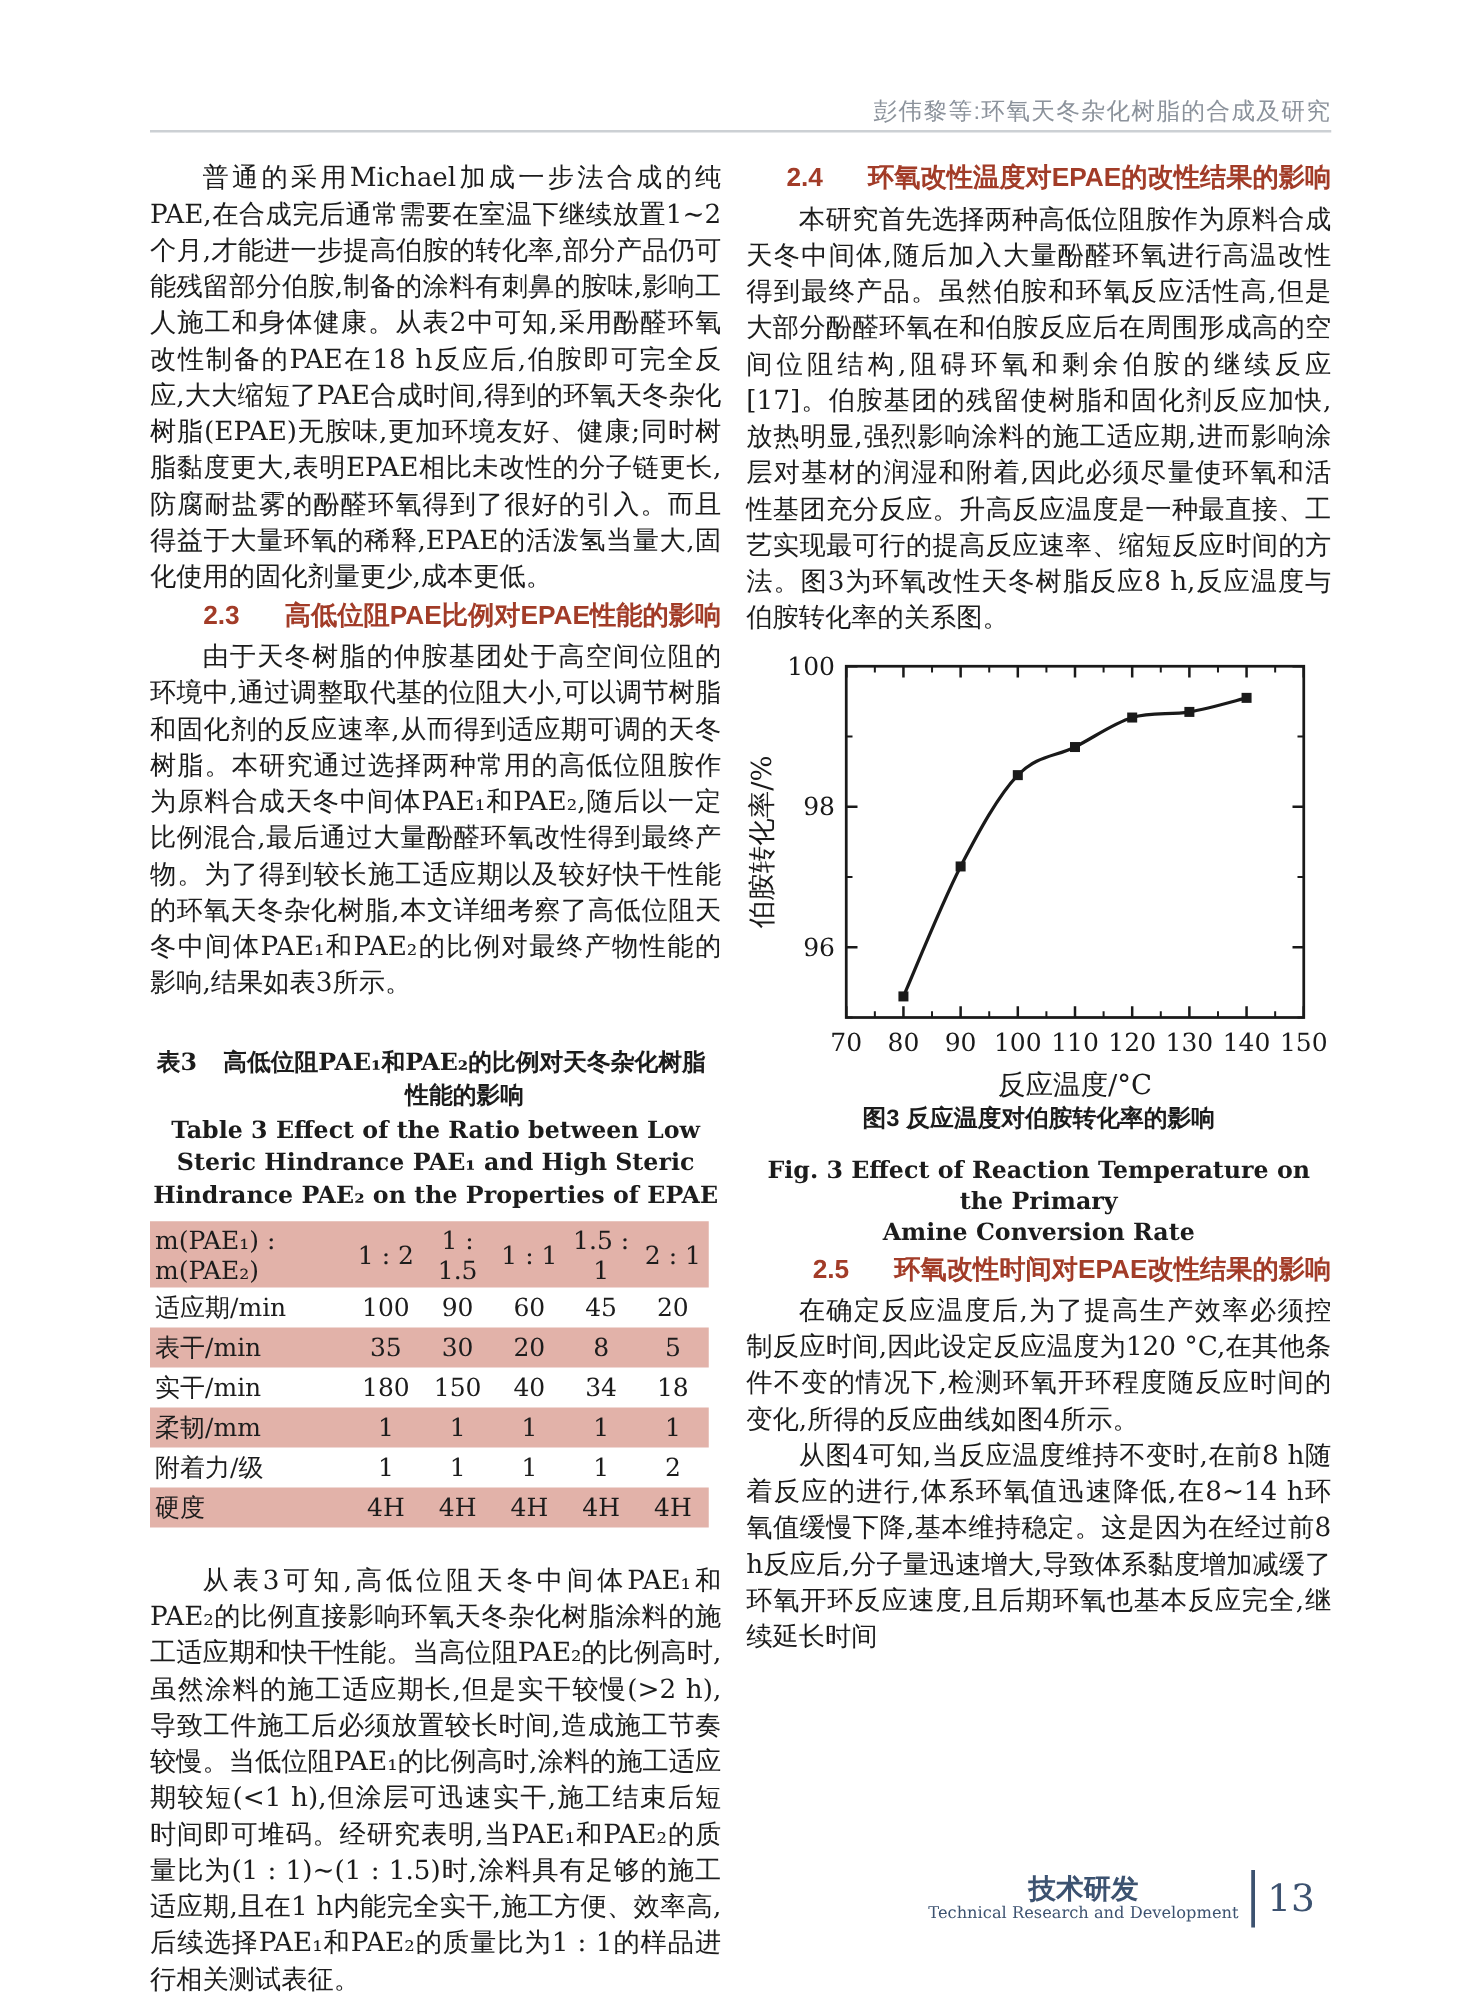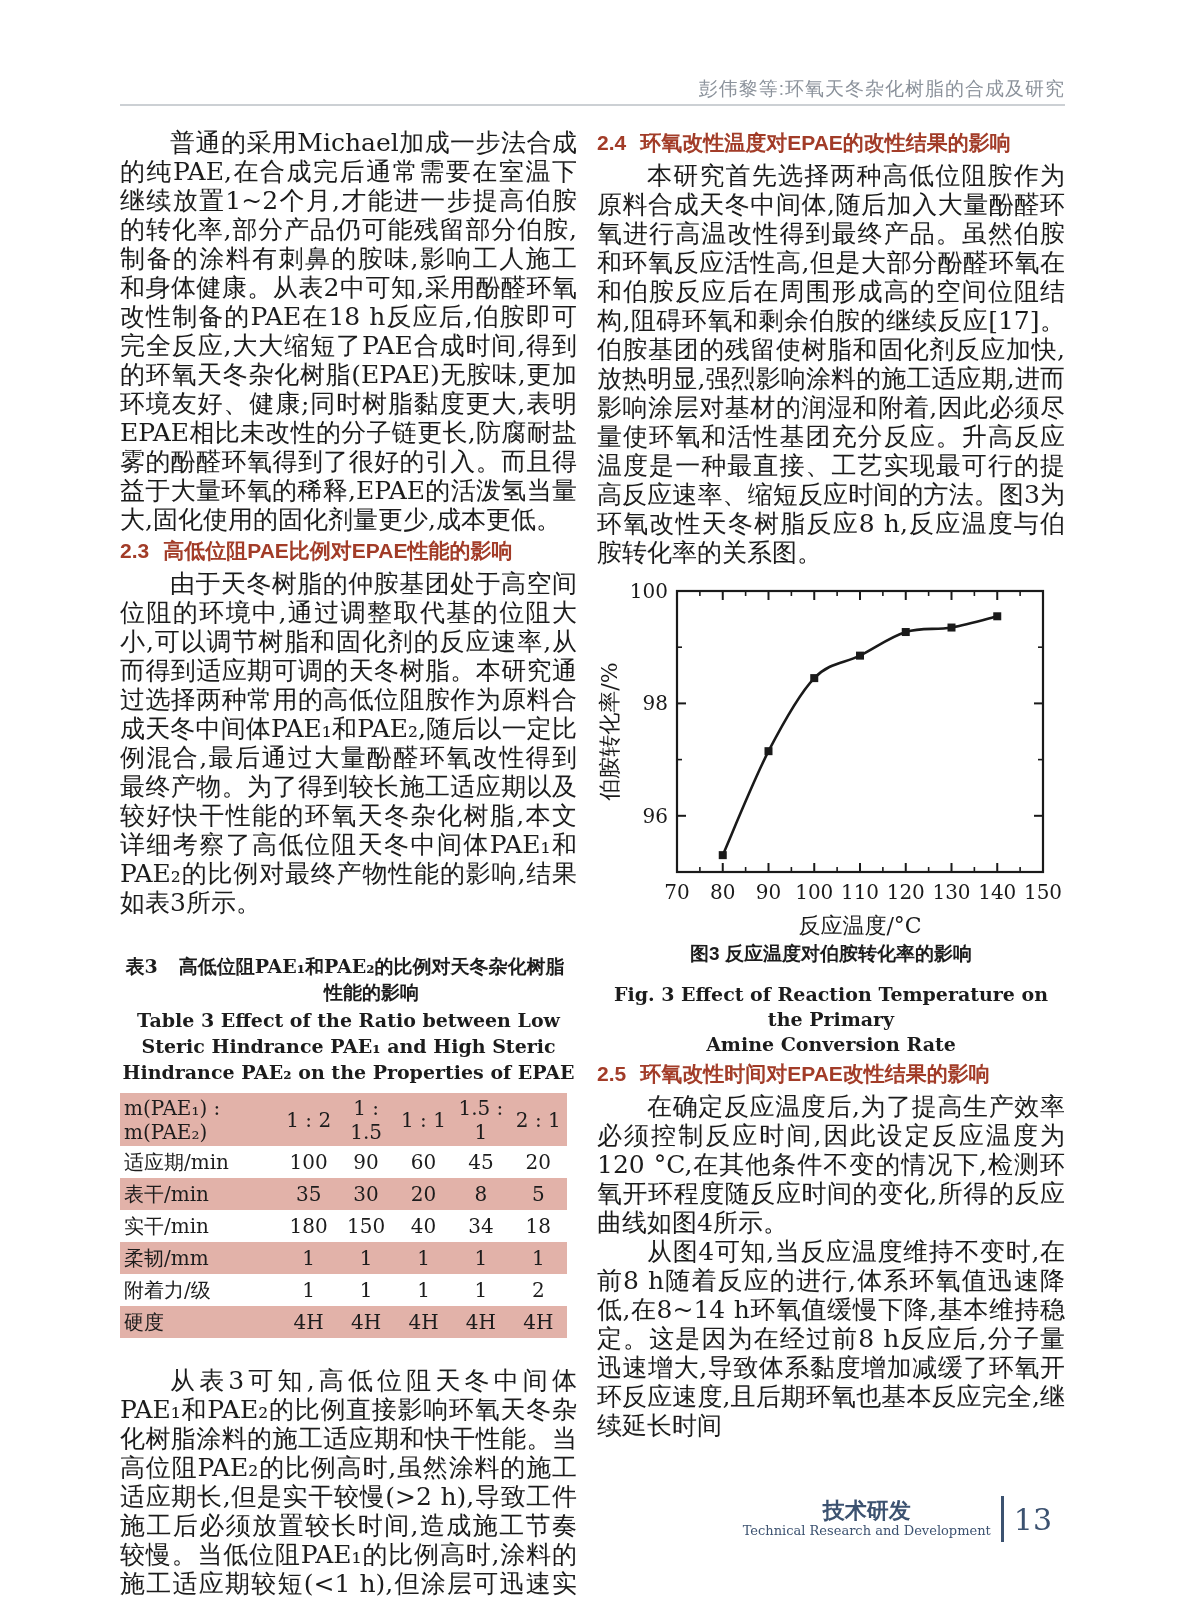--- a/index.html
+++ b/index.html
@@ -7,25 +7,25 @@
         font-family:"DejaVu Serif","Liberation Serif",serif;color:#1c1c1c;}
   
   .runhead{position:absolute;left:120px;top:76px;width:945px;text-align:right;
            font-family:"Liberation Sans","DejaVu Sans",sans-serif;
            font-size:19px;color:#8b929b;letter-spacing:1px;}
   .headrule{position:absolute;left:120px;top:104px;width:945px;height:2px;background:#ccd0d4;}
   
   .col{position:absolute;top:128px;}
   .col-left{left:120px;width:457px;}
   .col-right{left:597px;width:468px;}
-  p.body{margin:0;font-size:25px;line-height:29px;text-align:justify;text-indent:2em;}
+  p.body{margin:0;font-size:21px;line-height:29px;text-align:justify;text-indent:2em;}
   p.body+p.body{margin-top:0;}
-  .sect{display:flex;gap:14px;margin:2px 0 4px 0;
+  .sect{display:flex;gap:36px;margin:2px 0 4px 0;
         font-family:"Liberation Sans","DejaVu Sans",sans-serif;
-        font-weight:bold;font-size:21px;line-height:29px;color:#a23c28;}
+        font-weight:bold;font-size:21px;line-height:29px;color:#a23c28;justify-content:flex-end;}
   
   .tcap{margin-top:36px;text-align:center;font-weight:bold;font-size:19px;line-height:26px;}
   .tcap .zh{display:flex;justify-content:center;gap:14px;flex-wrap:wrap;}
   .tcap .zh .cap-title{max-width:400px;}
   .tcap .en{margin-top:2px;}
   
   .t3{width:447px;margin-top:8px;font-size:20px;}
   .t3row{display:grid;grid-template-columns:160px 1fr 1fr 1fr 1fr 1fr;align-items:center;height:32px;}
   .t3row.hdr{height:53px;}
   .t3row.pink{background:#e2b2a9;}

